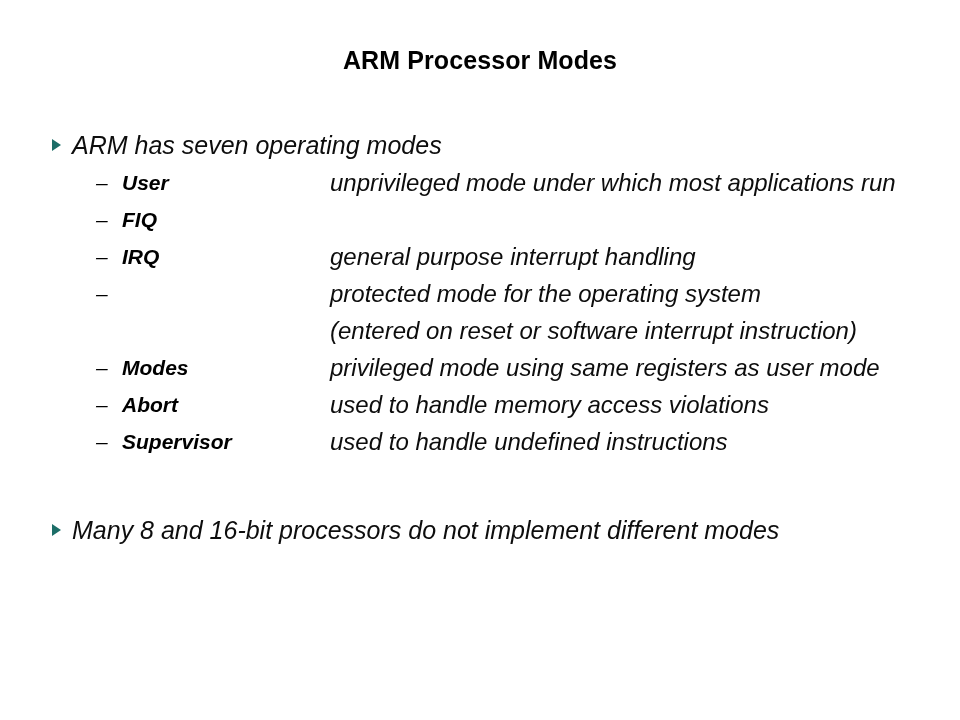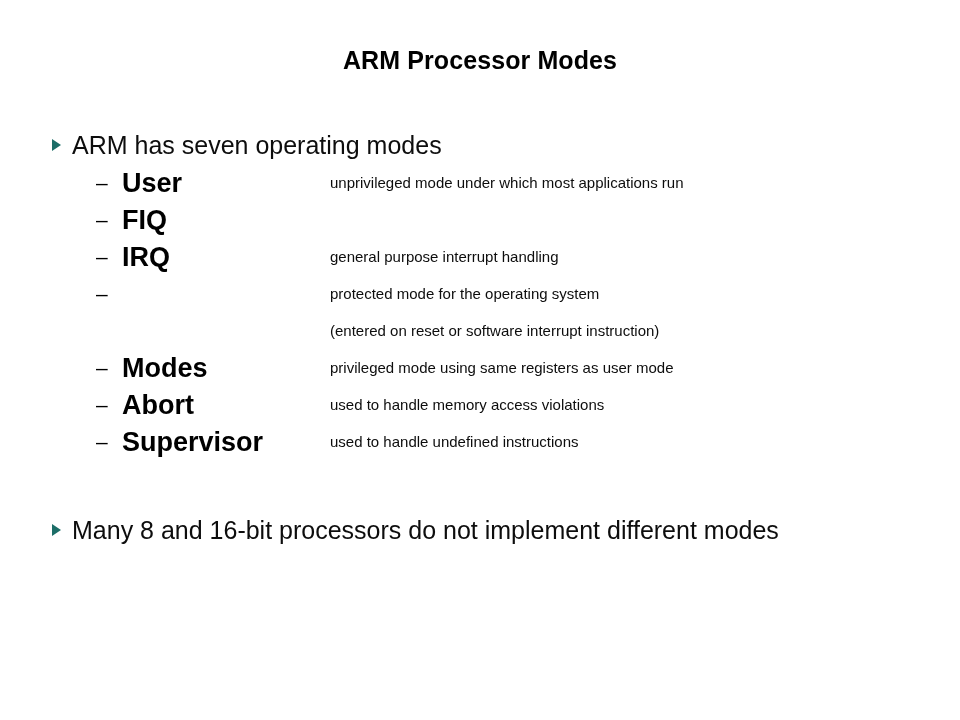--- a/index.html
+++ b/index.html
@@ -35,20 +35,21 @@
     line-height: 1.1;
     color: #000000;
   }
 
   
   #body-content {
     position: absolute;
     left: 0;
     top: 128px;
     width: 960px;
+    font-style: italic;
   }
 
   
   .l1-item {
     position: relative;
     padding-left: 72px;
     font-size: 25px;
     line-height: 34px;
     color: #0d0d0d;
     white-space: nowrap;
@@ -82,30 +83,30 @@
     top: 0;
     font-size: 21px;
     line-height: 30px;
     font-weight: 400;
     color: #000000;
   }
   .sub-row .term {
     position: absolute;
     left: 122px;
     top: 0;
-    font-size: 27px;
+    font-size: 21px;
     line-height: 30px;
     font-weight: bold;
     color: #000000;
   }
   .sub-row .desc {
     position: absolute;
     left: 330px;
     top: 0;
-    font-size: 15px;
+    font-size: 24px;
     line-height: 30px;
     font-weight: 400;
     color: #0d0d0d;
   }
   
   .sub-row.cont .desc {
     left: 330px;
   }
 
   

